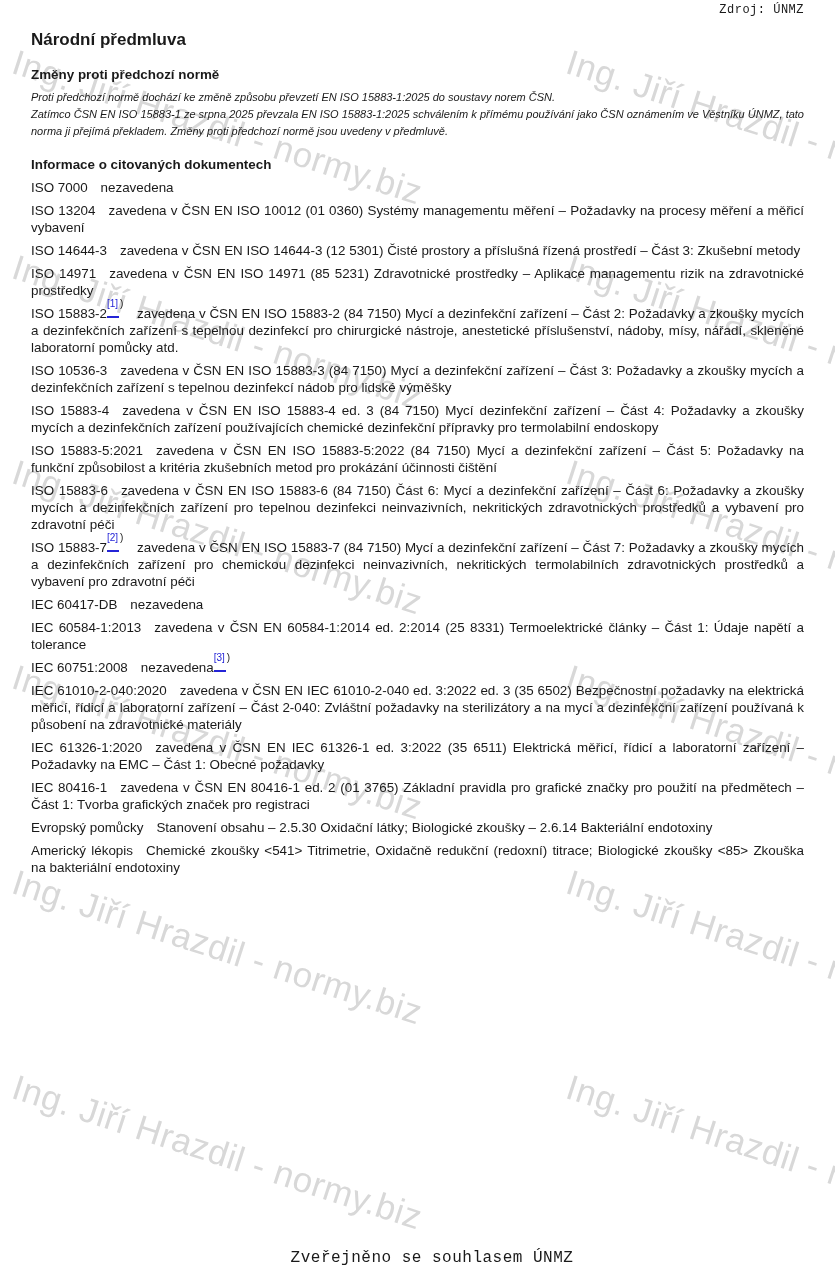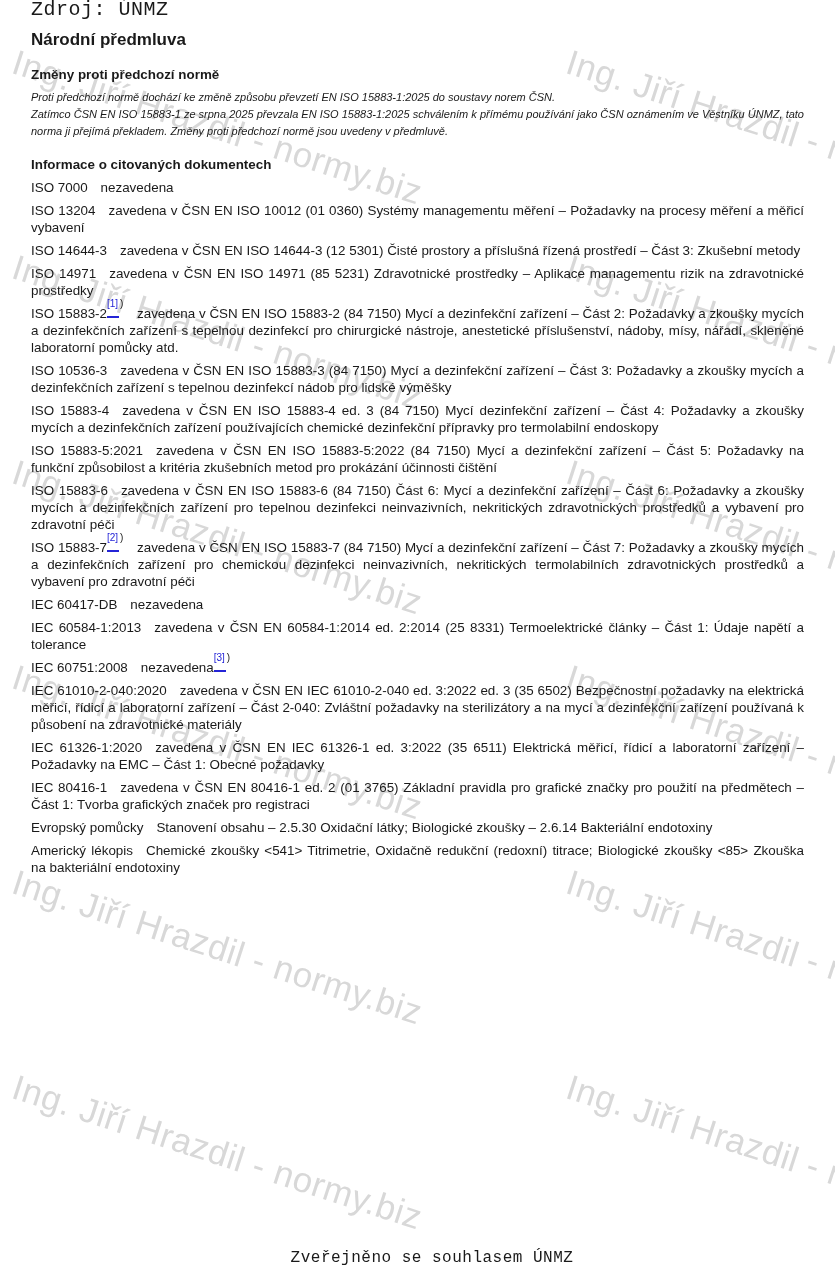--- a/index.html
+++ b/index.html
@@ -25,23 +25,23 @@
     color:var(--wm-gray);
     transform:rotate(18deg);
     transform-origin:0 0;
     user-select:none;
   }
   .content{
     position:relative;z-index:1;
     padding:2px 31px 0 31px;
   }
   .source-label{
-    text-align:left;
+    text-align:right;
     font-family:"Liberation Mono", monospace;
-    font-size:20px;
+    font-size:12px;
     line-height:16px;
     letter-spacing:0.5px;
   }
   h1.doc-title{
     font-size:17px;
     line-height:20px;
     margin:12px 0 12px 0;
     font-weight:bold;
   }
   h2.sec-heading{

